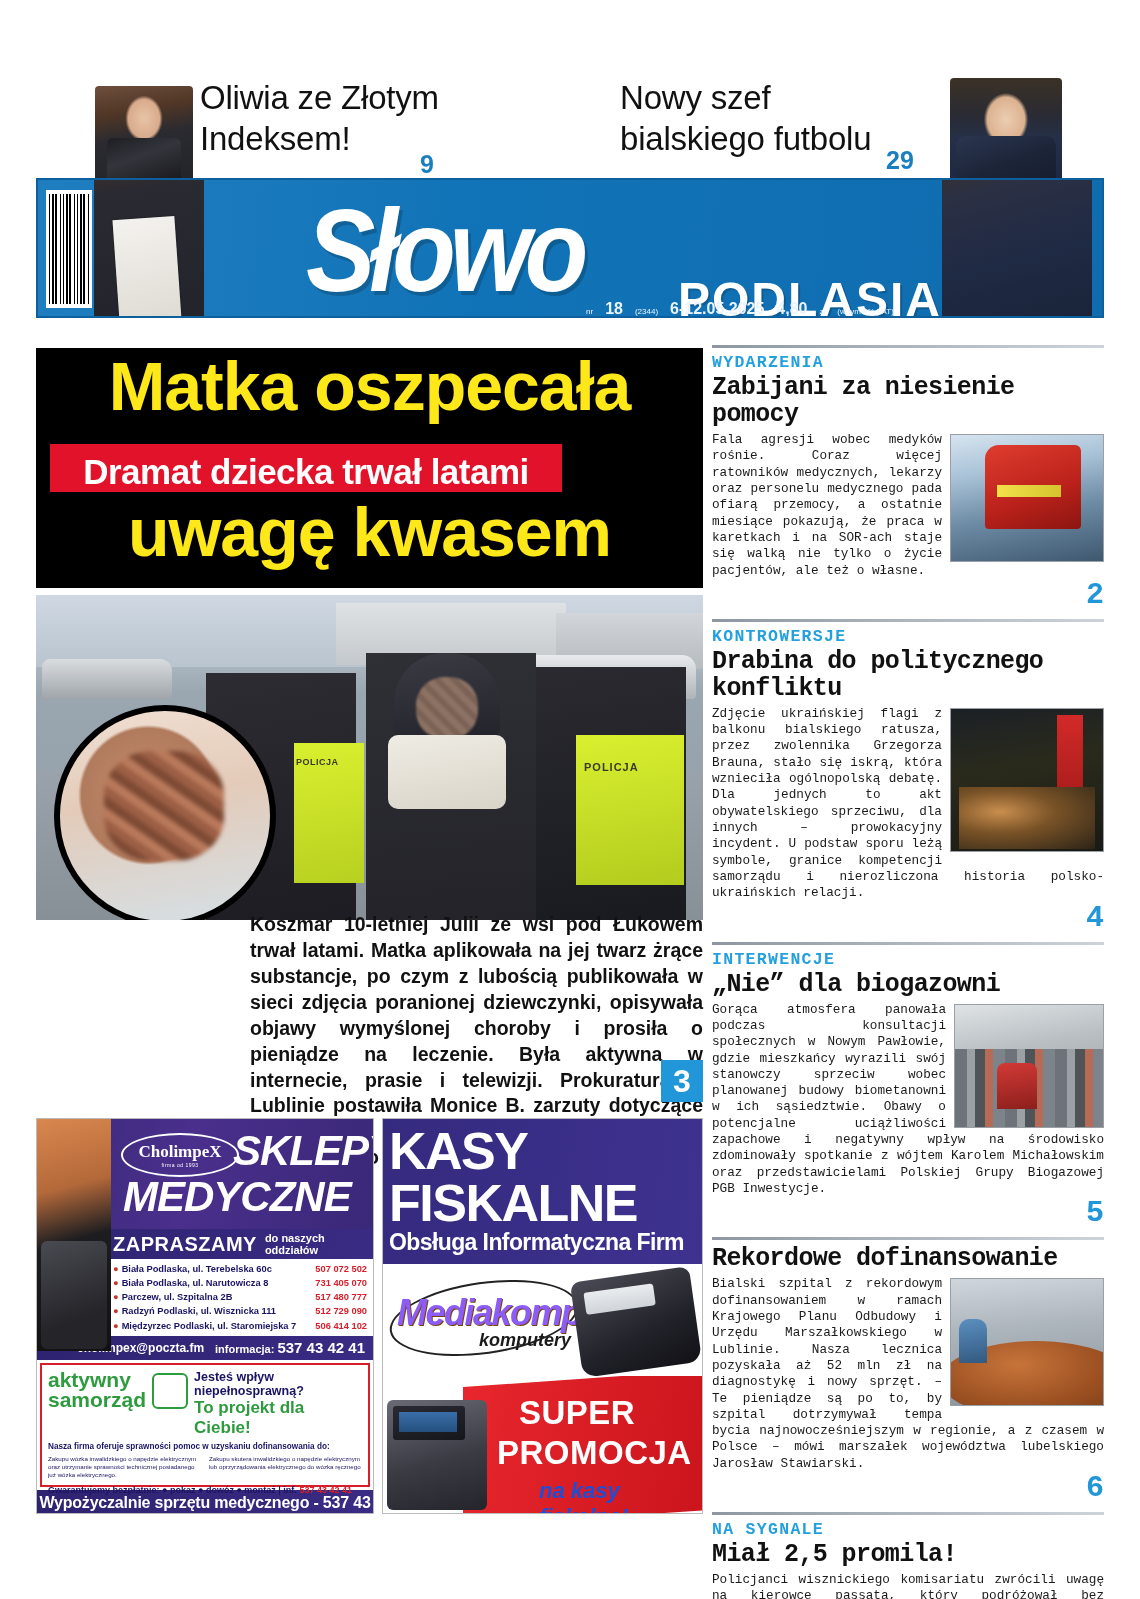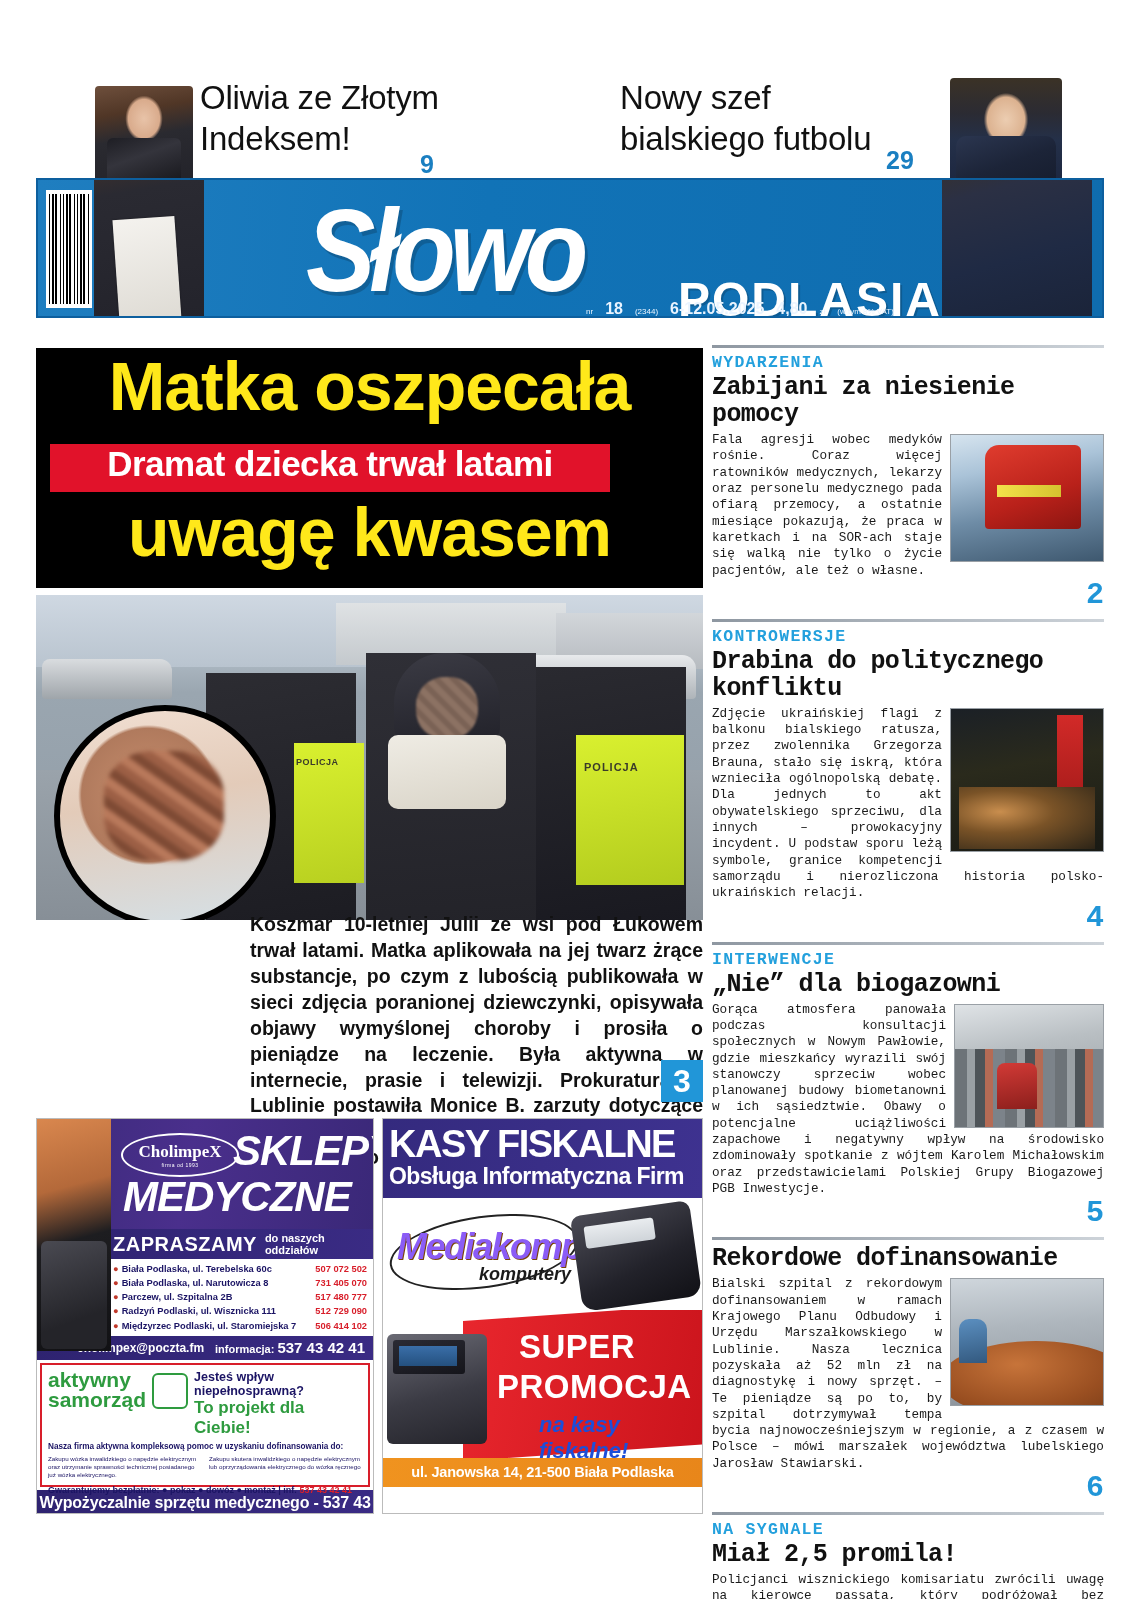--- a/index.html
+++ b/index.html
@@ -127,23 +127,23 @@
     font-size: 68px;
     line-height: 0.97;
     text-align: center;
     font-family: "Liberation Sans", sans-serif;
     letter-spacing: -1px;
     white-space: nowrap;
   }
   .hl-line1 { position: absolute; left: 0; top: 6px; width: 667px; }
   .hl-line3 { position: absolute; left: 0; top: 152px; width: 667px; }
   .hl-redbar {
-    position: absolute; left: 14px; top: 96px; width: 560px; height: 48px;
+    position: absolute; left: 14px; top: 96px; width: 512px; height: 48px;
     background: #e1122a;
-    display: flex; align-items: flex-start; justify-content: center;
+    display: flex; align-items: flex-end; justify-content: center;
   }
   .hl-line2 {
     color: #fff; font-weight: bold; font-size: 35px;
     font-family: "Liberation Sans", sans-serif;
     letter-spacing: -0.5px; white-space: nowrap;
   }
 
   .lead-photo {
     position: absolute; left: 36px; top: 595px; width: 667px; height: 325px;
     background:
@@ -315,21 +315,21 @@
   }
 
   .ad-mediakomp {
     position: absolute; left: 382px; top: 1118px; width: 321px; height: 396px;
     border: 1px solid #bbb; background: #fff; overflow: hidden;
   }
   .mk-top {
     background: linear-gradient(100deg,#342a7e 0%, #3e3290 100%);
     padding: 6px 6px 8px 6px;
   }
-  .mk-t1 { color:#fff; font-size: 38px; font-weight: bold; letter-spacing: -1.5px; line-height: 1;}
+  .mk-t1 { color:#fff; font-size: 52px; font-weight: bold; letter-spacing: -1.5px; line-height: 1;}
   .mk-t2 { color:#fff; font-size: 23px; font-weight: bold; letter-spacing: -0.6px; }
   .mk-mid { position:relative; height: 112px; background: #fff; }
   .mk-logo {
     position:absolute; left: 14px; top: 28px;
     font-size: 36px; font-weight: bold; font-style: italic;
     color: #8b5cf6; letter-spacing: -1.5px;
     text-shadow: 1px 1px 0 #7a4408;
   }
   .mk-logo-sub {
     position:absolute; left: 96px; top: 66px;
@@ -577,21 +577,21 @@
       <div>
         <div class="ak-title">aktywny</div>
         <div class="ak-title">samorząd</div>
       </div>
       <div style="width:36px;height:36px;border:2px solid #2e9b3f;border-radius:6px;flex:0 0 auto;margin-top:3px;"></div>
       <div>
         <div class="ak-q">Jesteś wpływ niepełnosprawną?</div>
         <div class="ak-q2">To projekt dla Ciebie!</div>
       </div>
     </div>
-    <div class="ak-desc">Nasza firma aktywna kompleksową pomoc w uzyskaniu dofinansowania do:</div>
+    <div class="ak-desc">Nasza firma oferuje sprawności pomoc w uzyskaniu dofinansowania do:</div>
     <div class="ak-cols">
       <div class="ak-col">Zakupu wózka inwalidzkiego o napędzie elektrycznym oraz utrzymanie sprawności technicznej posiadanego już wózka elektrycznego.</div>
       <div class="ak-col">Zakupu skutera inwalidzkiego o napędzie elektrycznym lub oprzyrządowania elektrycznego do wózka ręcznego</div>
     </div>
     <div class="ak-guar">
       <span>Gwarantujemy bezpłatnie: ● pokaz ● dowóz ● montaż | inf.</span>
       <span class="red">537 43 42 41</span>
     </div>
   </div>
   <div class="chol-rent">Wypożyczalnie sprzętu medycznego - 537 43 42 41</div>

